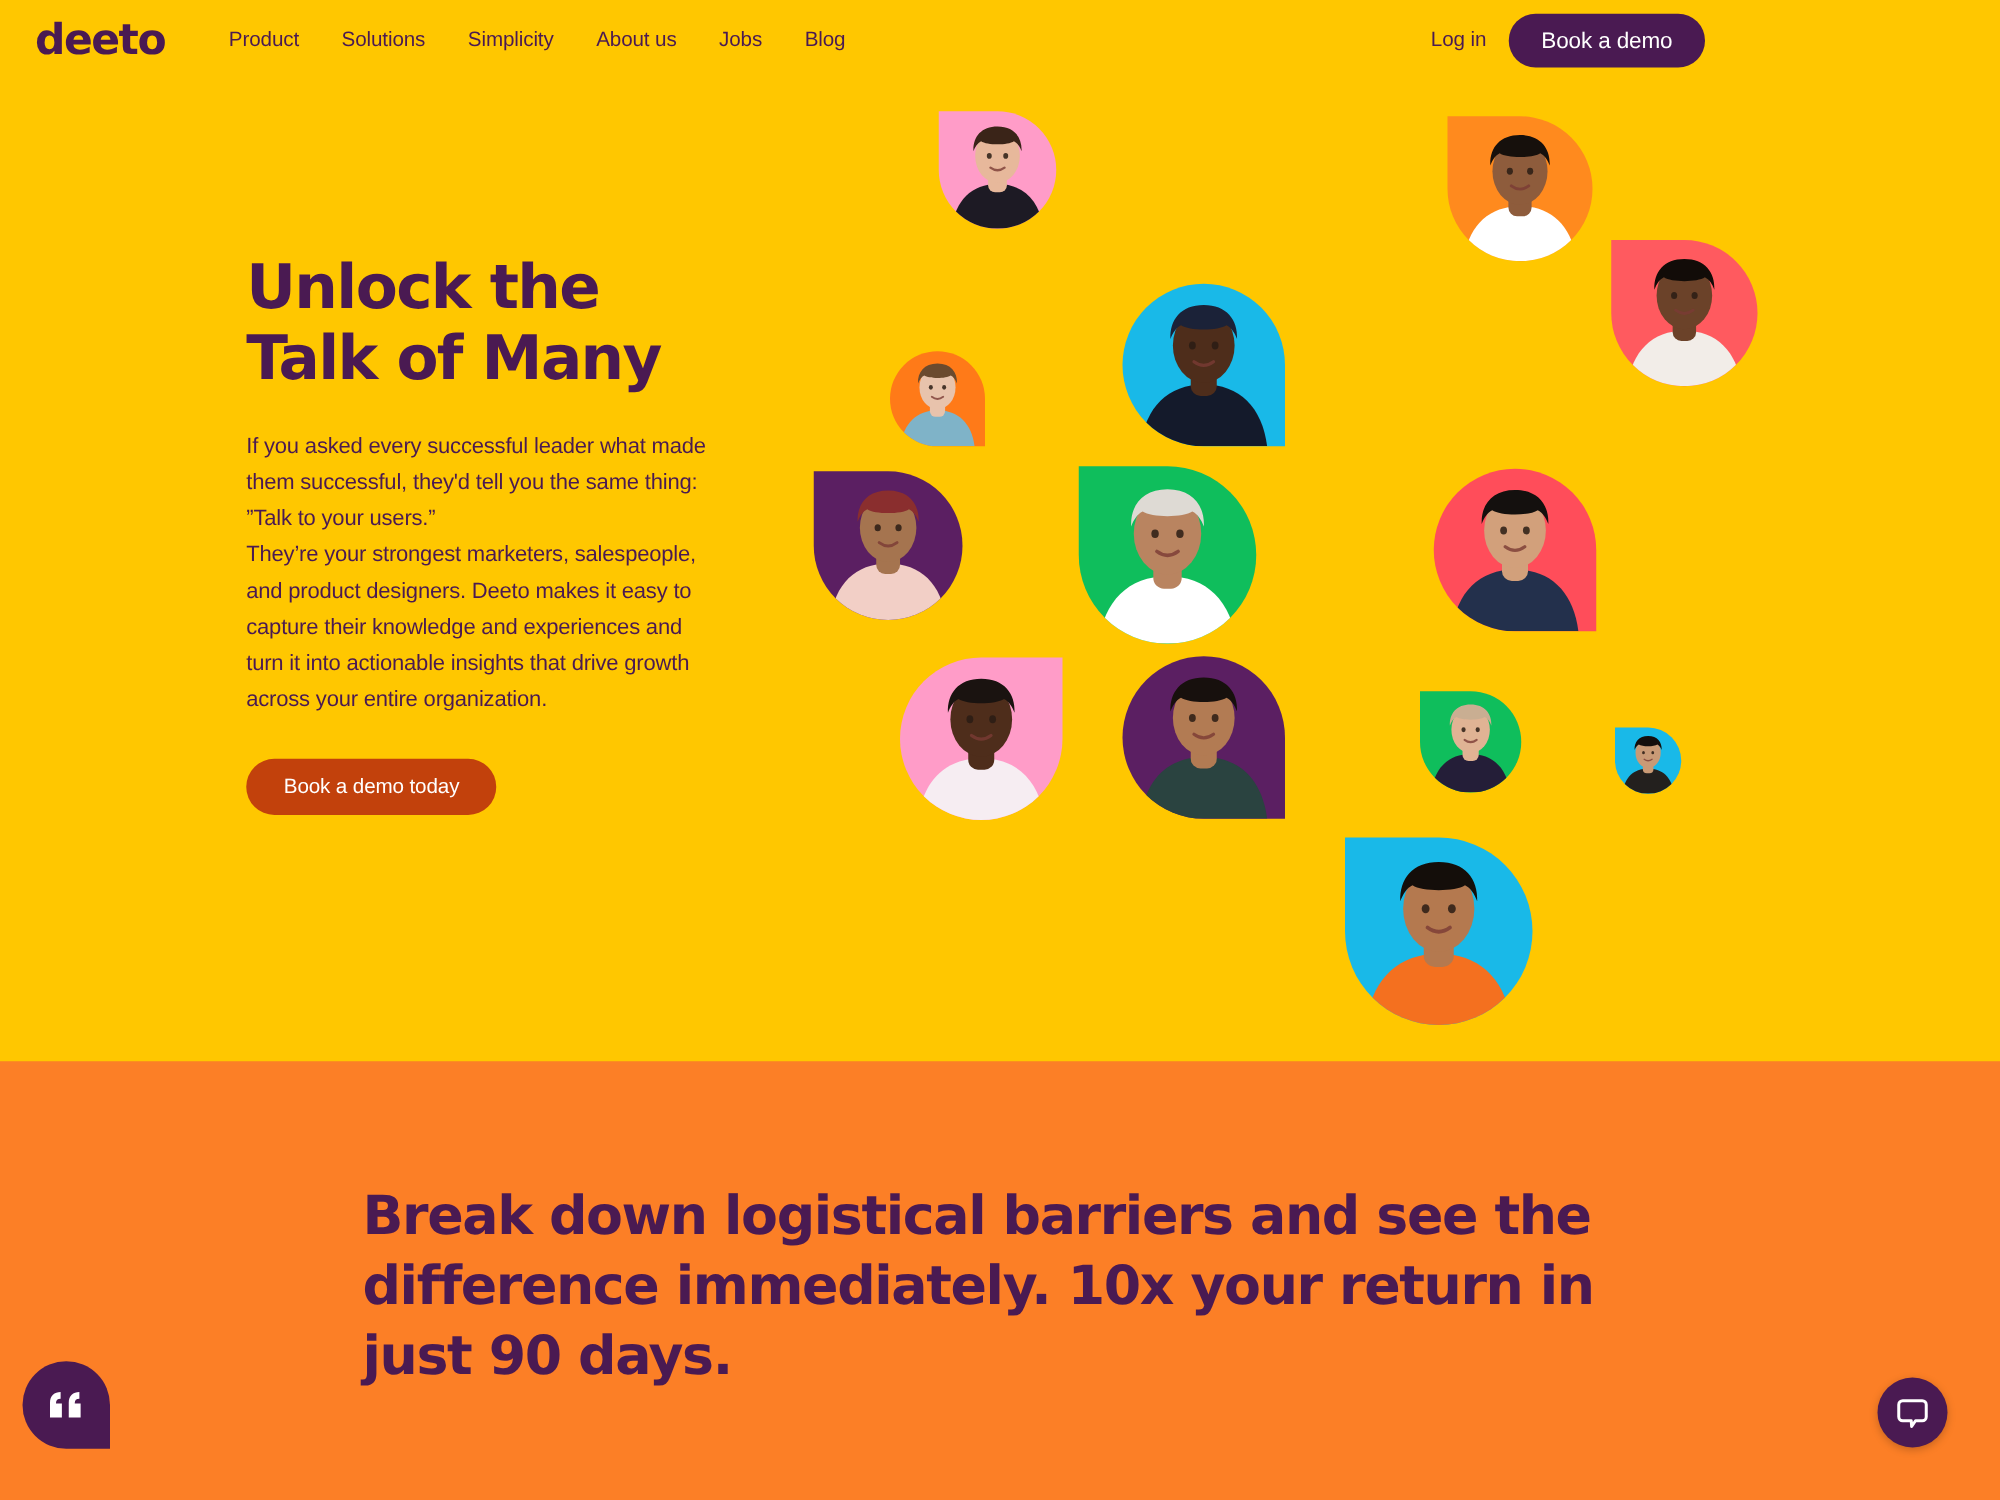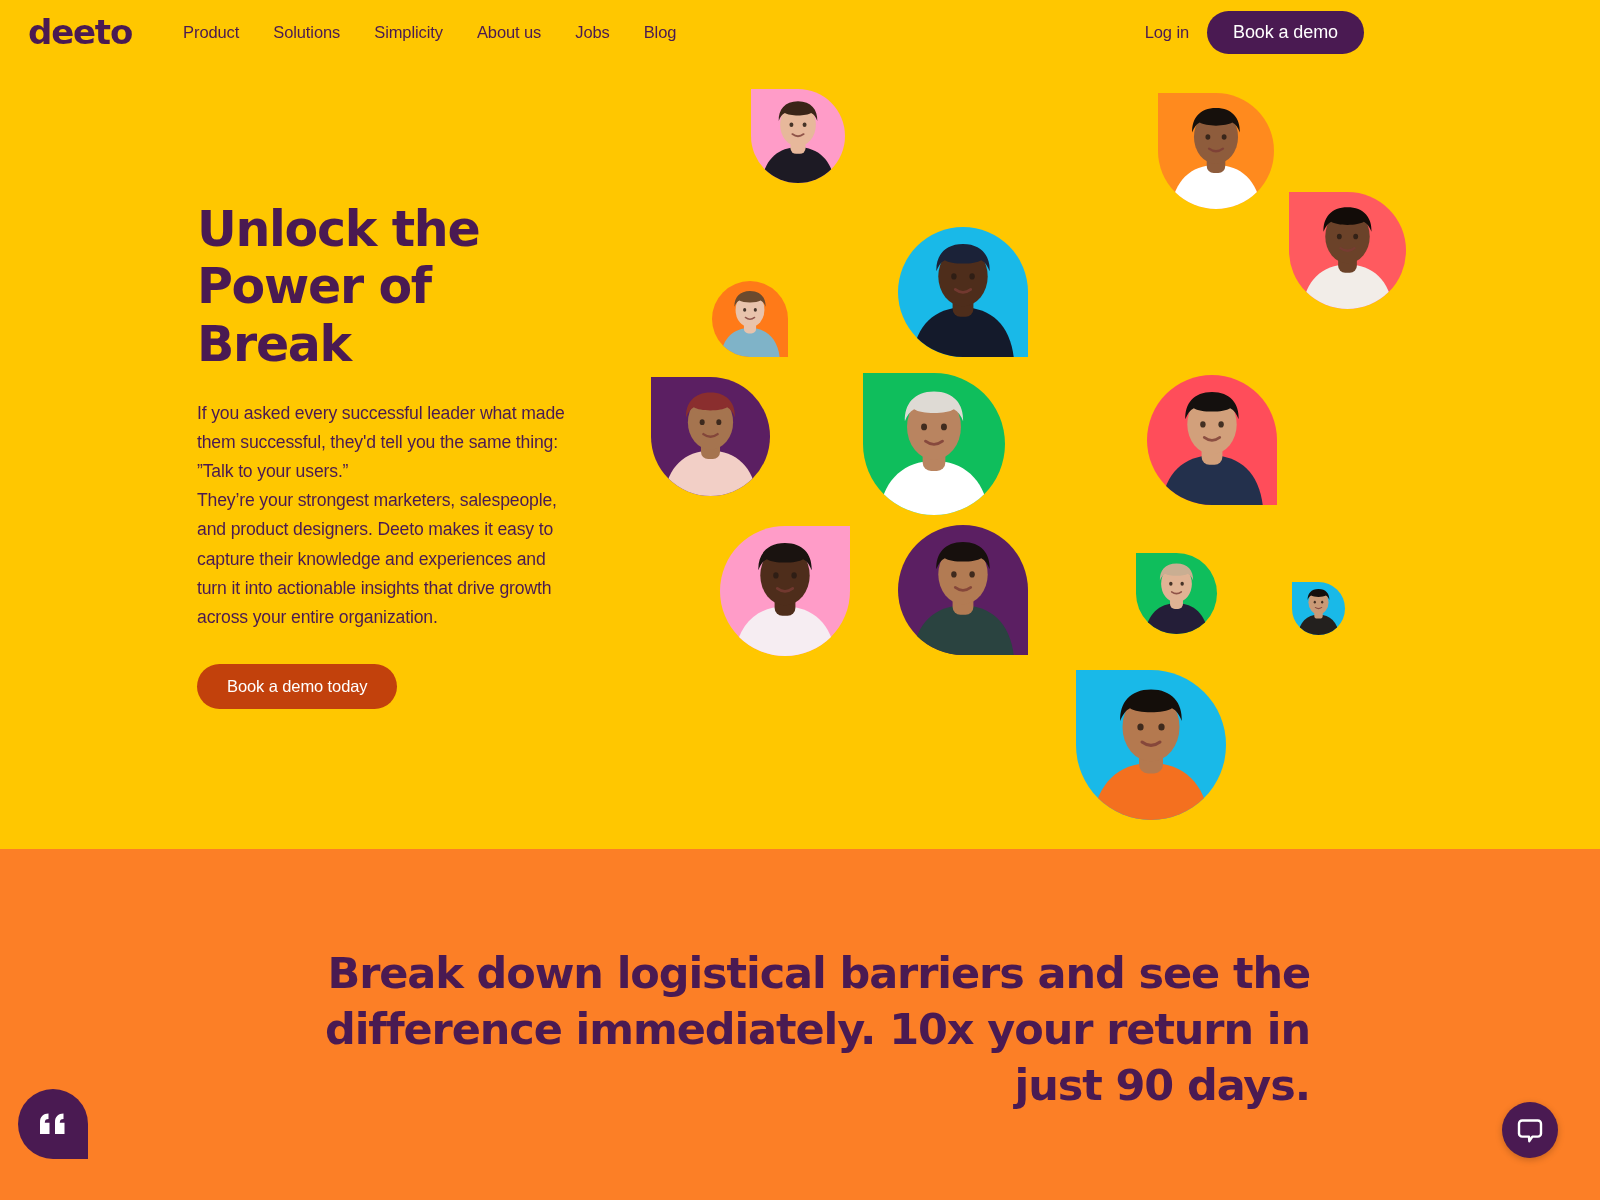--- a/index.html
+++ b/index.html
@@ -87,21 +87,21 @@
   .sq-tr{border-radius:50% 0 50% 50%;}
   .sq-br{border-radius:50% 50% 0 50%;}
 
   
   .band{
     position:absolute;top:849px;left:0;width:1600px;height:351px;
     background:#FC7F26;
   }
   .band-headline{
     position:absolute;top:97px;left:50%;transform:translateX(-50%);
-    width:1020px;text-align:right;
+    width:1020px;text-align:left;
     font-size:43px;line-height:1.3;font-weight:bold;
     letter-spacing:-1.1px;color:#4A1A52;
     font-family:"DejaVu Sans", sans-serif;
   }
 
   
   .quote-bubble{
     position:absolute;left:18px;top:1089px;width:70px;height:70px;
     background:#4A1A52;border-radius:50% 50% 0 50%;
     display:flex;align-items:center;justify-content:center;
@@ -287,21 +287,21 @@
             <ellipse cx="43" cy="38" rx="2.1" ry="2.4" fill="#2a1c14" opacity=".85"></ellipse>
             <ellipse cx="57" cy="38" rx="2.1" ry="2.4" fill="#2a1c14" opacity=".85"></ellipse>
             <path d="M44 48 Q50 52.5 56 48" fill="none" stroke="#7a3b34" stroke-width="2" stroke-linecap="round" opacity=".8"></path>
           </svg>
         </div>
       </div>
 
     <div class="hero-copy">
       <h1 class="hero-title">
         <span>Unlock the</span><br>
-        <span>Power of Break</span>
+        <span>Talk of Many</span>
       </h1>
       <p class="hero-body">If you asked every successful leader what made them successful, they'd tell you the same thing:
 ”Talk to your users.”
 They’re your strongest marketers, salespeople, and product designers. Deeto makes it easy to capture their knowledge and experiences and turn it into actionable insights that drive growth across your entire organization.</p>
       <button class="btn-hero">Book a demo today</button>
     </div>
   </section>
 
   <section class="band">
     <h2 class="band-headline">Break down logistical barriers and see the difference immediately. 10x your return in just 90 days.</h2>

